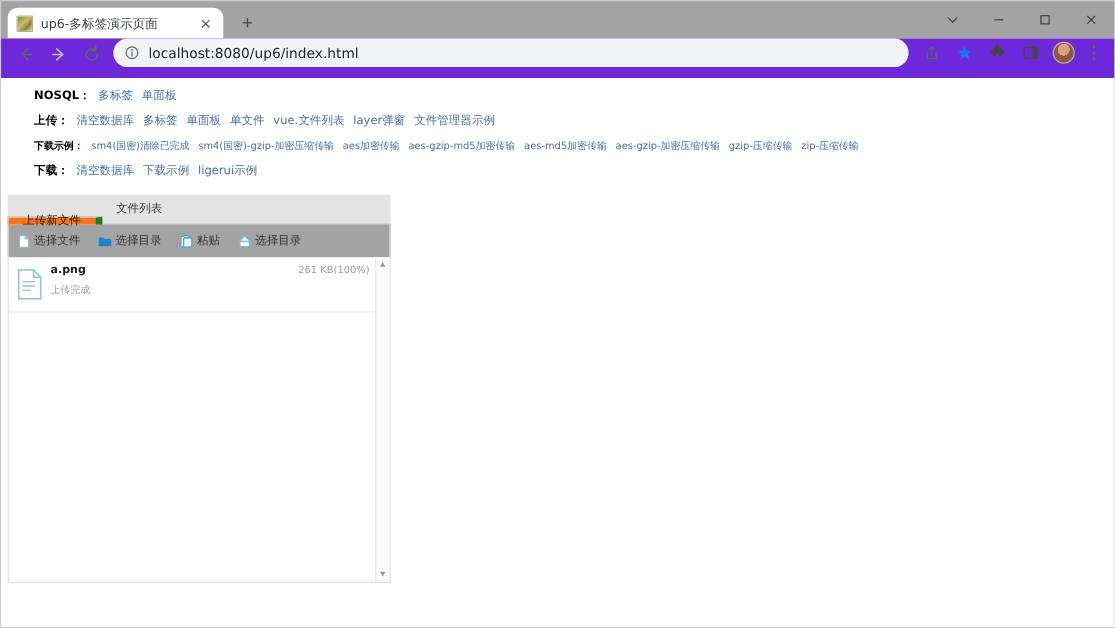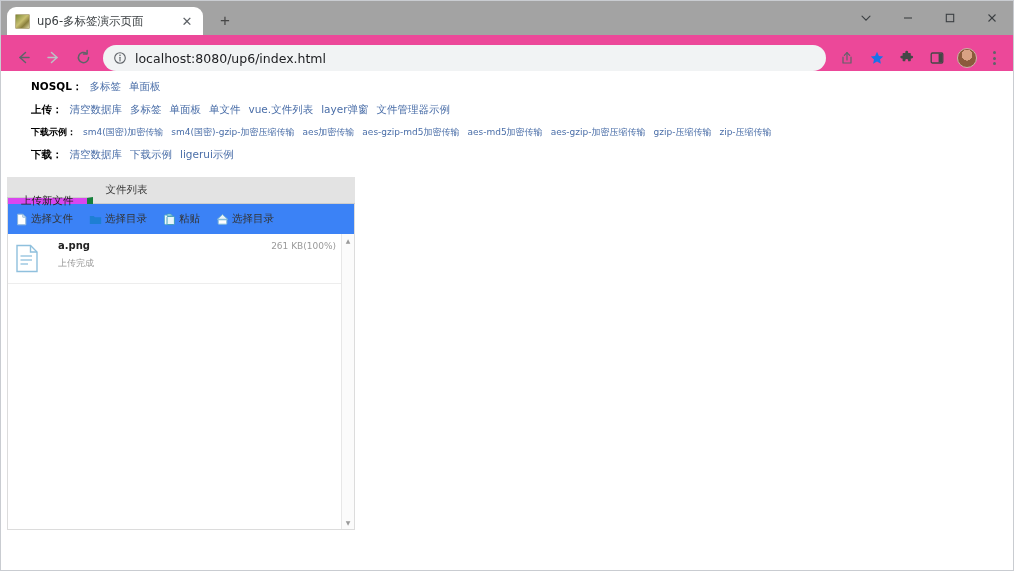--- a/index.html
+++ b/index.html
@@ -58,21 +58,21 @@
     display:flex;align-items:center;
   }
   .wc{
     width:42px;height:34px;display:flex;align-items:center;justify-content:center;
     color:#3c4043;font-size:12px;
   }
   .wc svg{display:block;}
 
   
   .navbar{
-    height:36px;background:#ec4899;display:flex;align-items:flex-end;
+    height:36px;background:#6d28d9;display:flex;align-items:flex-start;
     padding:0 8px;flex:0 0 auto;position:relative;
   }
   .navbtn{
     width:28px;height:28px;margin-right:2px;
     display:flex;align-items:center;justify-content:center;
     color:#5f6368;border-radius:50%;flex:0 0 auto;
   }
   .navbtn.disabled{color:#bdc1c6;}
   .omnibox{
     flex:1 1 auto;height:26px;background:#f1f3f4;border-radius:13px;
@@ -133,51 +133,51 @@
   }
   .tabs{
     display:flex;height:26px;align-items:stretch;
     background:#e3e3e3;border-bottom:1px solid #cdcdcd;
   }
   .utab{
     font-size:10.5px;color:#333;display:flex;align-items:center;
     padding:0 13px;box-sizing:border-box;position:relative;
   }
   .utab.active{
-    background:#d946ef;color:#222;
+    background:#f97316;color:#222;
     border-top:1px solid #cdcdcd;border-left:1px solid #cdcdcd;
     border-right:6px solid #15803d;
     margin-bottom:-1px;
     margin-top:20px;
   }
   .utab.inactive{color:#3a3a3a;}
 
   .toolbar{
     height:30px;display:flex;align-items:center;
-    background:#3b82f6;padding-left:6px;
+    background:#a3a3a3;padding-left:6px;
     border-left:1px solid #dcdcdc;border-right:1px solid #dcdcdc;
   }
   .tbtn{
     display:flex;align-items:center;margin-right:15px;
     font-size:10.5px;color:#333;white-space:nowrap;
   }
   .tbtn .ic{
     width:14px;height:14px;margin-right:3px;flex:0 0 auto;
     display:flex;align-items:center;justify-content:center;
   }
   .tbtn .ic svg{display:block;}
 
   .filelist{
     position:relative;height:296px;box-sizing:border-box;
     border:1px solid #dcdcdc;border-top:none;background:#ffffff;
     overflow:hidden;
   }
   .fileitem{
     display:flex;height:50px;box-sizing:border-box;
-    border-bottom:1px solid #ededed;padding:6px 6px 0 6px;gap:12px;
+    border-bottom:1px solid #ededed;padding:6px 6px 0 6px;
   }
   .fileicon{
     width:26px;height:32px;flex:0 0 auto;margin-right:6px;margin-top:4px;
     display:flex;align-items:flex-start;justify-content:center;
   }
   .filebody{flex:1 1 auto;min-width:0;padding-right:12px;}
   .filehead{display:flex;align-items:baseline;}
   .filename{
     font-size:10px;font-weight:bold;color:#222;flex:0 0 auto;
   }
@@ -328,21 +328,21 @@
         <a class="lnk">单文件</a>
         <a class="lnk">vue.文件列表</a>
         <a class="lnk">layer弹窗</a>
         <a class="lnk">文件管理器示例</a>
       </span>
     </div>
 
     <div class="linkrow small">
       <span class="lbl">下载示例：</span>
       <span class="links">
-        <a class="lnk">sm4(国密)加密传输</a>
+        <a class="lnk">sm4(国密)清除已完成</a>
         <a class="lnk">sm4(国密)-gzip-加密压缩传输</a>
         <a class="lnk">aes加密传输</a>
         <a class="lnk">aes-gzip-md5加密传输</a>
         <a class="lnk">aes-md5加密传输</a>
         <a class="lnk">aes-gzip-加密压缩传输</a>
         <a class="lnk">gzip-压缩传输</a>
         <a class="lnk">zip-压缩传输</a>
       </span>
     </div>
 

